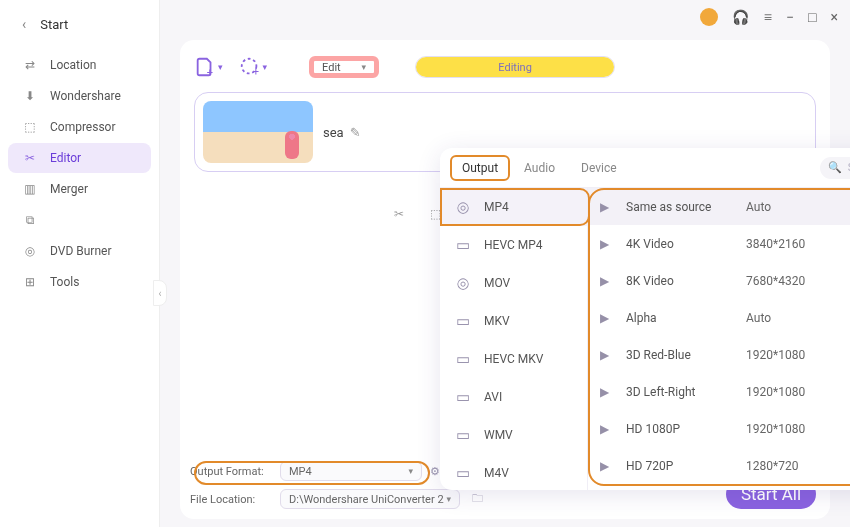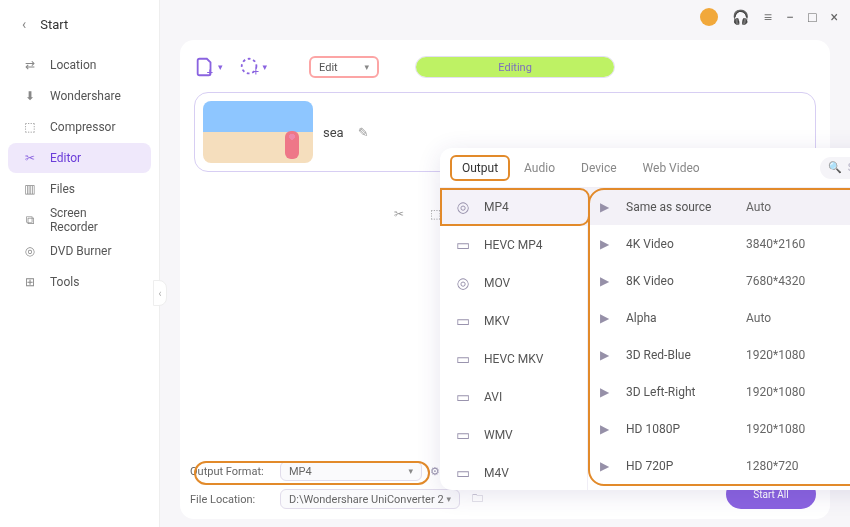--- a/index.html
+++ b/index.html
@@ -19,31 +19,31 @@
 .sb-item .ic{width:16px;color:#888;display:flex;align-items:center;justify-content:center}
 .sb-item.active .ic{color:#8a63e0}
 .collapse-tab{position:absolute;right:-8px;top:280px;width:14px;height:26px;background:#fff;border:1px solid #eee;border-radius:0 8px 8px 0;display:flex;align-items:center;justify-content:center;color:#aaa;font-size:10px}
 
 .main{position:absolute;left:160px;right:0;top:34px;bottom:0;padding:6px 20px 8px 20px}
 .panel{background:#fff;border-radius:14px;height:100%;padding:10px 14px;position:relative}
 
 .toolbar{height:34px;display:flex;align-items:center;gap:16px}
 .ico-btn{display:flex;align-items:center;gap:2px}
 .ico-btn svg{width:22px;height:22px}
-.dd{width:70px;height:22px;border:2px solid #fca5a5;border-radius:6px;display:flex;align-items:center;justify-content:space-between;padding:0 8px;font-size:11px;color:#555}
+.dd{width:70px;height:22px;border:5px solid #fca5a5;border-radius:6px;display:flex;align-items:center;justify-content:space-between;padding:0 8px;font-size:11px;color:#555}
 .dd .car{font-size:9px;color:#888}
 .seg{margin-left:20px;width:200px;height:22px;border:1px solid #e3dff2;border-radius:12px;display:flex;overflow:hidden}
 .seg>div{flex:1;display:flex;align-items:center;justify-content:center;font-size:11px;color:#7c6fbd}
-.seg>div.on{background:#bef264}
+.seg>div.on{background:#fde047}
 .seg>div.off{color:#b7a9e3}
 
 .card{margin-top:8px;border:1px solid #d7cef3;border-radius:14px;padding:8px;display:flex;gap:10px;align-items:center;position:relative}
 .thumb{width:110px;height:62px;border-radius:8px;background:linear-gradient(#8ec6ff 0 50%,#f5debd 50%);position:relative;overflow:hidden}
 .thumb::after{content:"";position:absolute;right:14px;bottom:4px;width:14px;height:28px;background:radial-gradient(circle at 50% 20%,#e8a 0 3px,#0000 3px),linear-gradient(#e78 0 0);border-radius:6px}
-.title-row{display:flex;align-items:center;gap:14px;font-size:13px;color:#444}
+.title-row{display:flex;align-items:center;gap:6px;font-size:13px;color:#444}
 .edit-ic{color:#999;font-size:13px}
 .save-pill{position:absolute;right:18px;top:115px;z-index:0;width:72px;height:24px;border:1px solid #e6e3f2;border-radius:14px;display:flex;align-items:center;justify-content:center;font-size:11px;color:#777;background:#fff}
 .card-tools{position:absolute;left:202px;top:160px;z-index:0;height:28px;display:flex;align-items:center;gap:26px;padding:0 12px;color:#999}
 
 .popup{position:absolute;left:260px;top:108px;width:500px;height:342px;background:#fff;border-radius:12px;box-shadow:0 4px 24px rgba(60,40,120,.12);z-index:5;display:flex;flex-direction:column;overflow:hidden}
 .pop-tabs{height:40px;display:flex;align-items:center;gap:2px;padding:0 10px;border-bottom:1px solid #f0eef6}
 .ptab{padding:4px 10px;font-size:12px;color:#888;border-radius:6px;border:2px solid transparent}
 .ptab.active{border-color:#e28a2a;color:#333}
 .pop-search{margin-left:auto;width:110px;height:22px;border-radius:12px;background:#f5f4f8;display:flex;align-items:center;gap:6px;padding:0 8px;color:#b6b2c5;font-size:11px}
 .pop-body{flex:1;display:flex;overflow:hidden}
@@ -63,21 +63,21 @@
 .footer{position:absolute;left:10px;right:10px;bottom:6px;height:52px;display:flex;flex-direction:column;gap:8px;font-size:11px;color:#666}
 .frow{display:flex;align-items:center;gap:8px}
 .flabel{width:82px}
 .fsel{width:142px;height:20px;border:1px solid #e1dceb;border-radius:6px;display:flex;align-items:center;justify-content:space-between;padding:0 8px;background:#fafafc}
 .fsel .car{font-size:9px;color:#888}
 .of-ring{position:absolute;left:4px;bottom:28px;width:236px;height:24px;border:2px solid #e28a2a;border-radius:14px;pointer-events:none}
 .gear{width:16px;color:#9a94ae}
 .merge{margin-left:48px;display:flex;align-items:center;gap:10px}
 .toggle{width:26px;height:14px;border-radius:8px;background:#e6e3ee;position:relative}
 .toggle::after{content:"";position:absolute;left:1px;top:1px;width:12px;height:12px;border-radius:50%;background:#fff;box-shadow:0 1px 2px rgba(0,0,0,.2)}
-.startall{position:absolute;right:14px;bottom:10px;width:90px;height:30px;border-radius:18px;background:#8a63e0;color:#fff;display:flex;align-items:center;justify-content:center;font-size:10px}
+.startall{position:absolute;right:14px;bottom:10px;width:90px;height:30px;border-radius:18px;background:#8a63e0;color:#fff;display:flex;align-items:center;justify-content:center;font-size:17px}
 .folder-ic{color:#9a94ae;margin-left:4px}
 
 
 .svg-file{width:20px;height:20px}
 </style>
 </head>
 <body>
 
 <div class="titlebar">
   <span class="circ avatar"></span>
@@ -105,25 +105,24 @@
     <div class="sb-item">
         <span class="ic">⬚</span>
         <span>Compressor</span>
       </div>
     <div class="sb-item active">
         <span class="ic">✂</span>
         <span>Editor</span>
       </div>
     <div class="sb-item">
         <span class="ic">▥</span>
-        <span>Files</span>
+        <span>Merger</span>
       </div>
     <div class="sb-item">
         <span class="ic">⧉</span>
-        <span>Screen Recorder</span>
       </div>
     <div class="sb-item">
         <span class="ic">◎</span>
         <span>DVD Burner</span>
       </div>
     <div class="sb-item">
         <span class="ic">⊞</span>
         <span>Tools</span>
       </div>
   </div>
@@ -171,21 +170,20 @@
     <div class="card-tools">
       <span>✂</span>
       <span>⬚</span>
     </div>
 
     <div class="popup">
       <div class="pop-tabs">
         <div class="ptab active">Output</div>
         <div class="ptab">Audio</div>
         <div class="ptab">Device</div>
-        <div class="ptab">Web Video</div>
         <div class="pop-search">
           <span>🔍</span>
           <span>Search</span>
         </div>
       </div>
       <div class="pop-body">
         <div class="fmt-col">
           <div class="fmt sel">
               <span class="ic">◎</span>
               <span>MP4</span>

